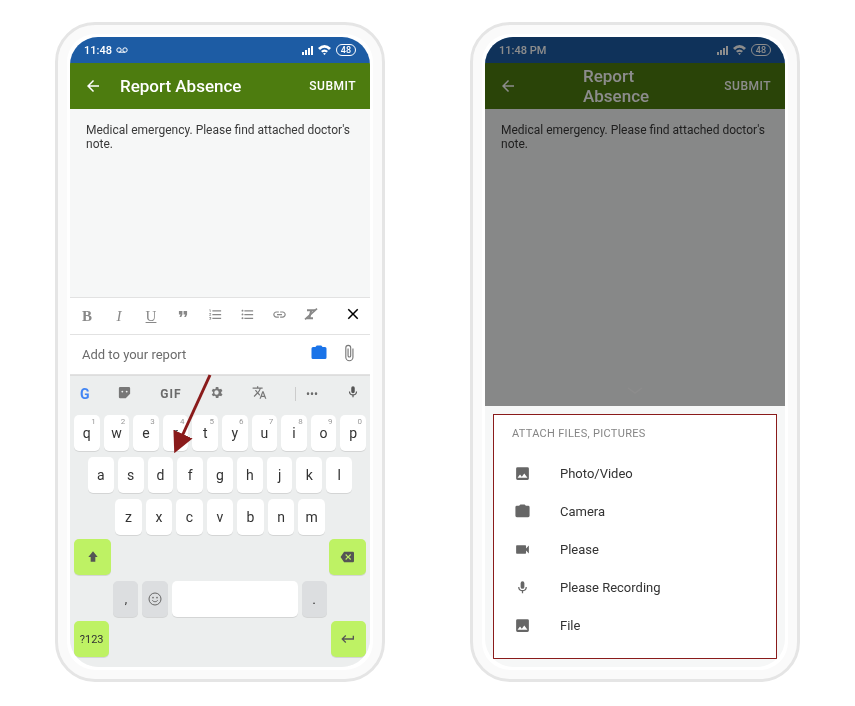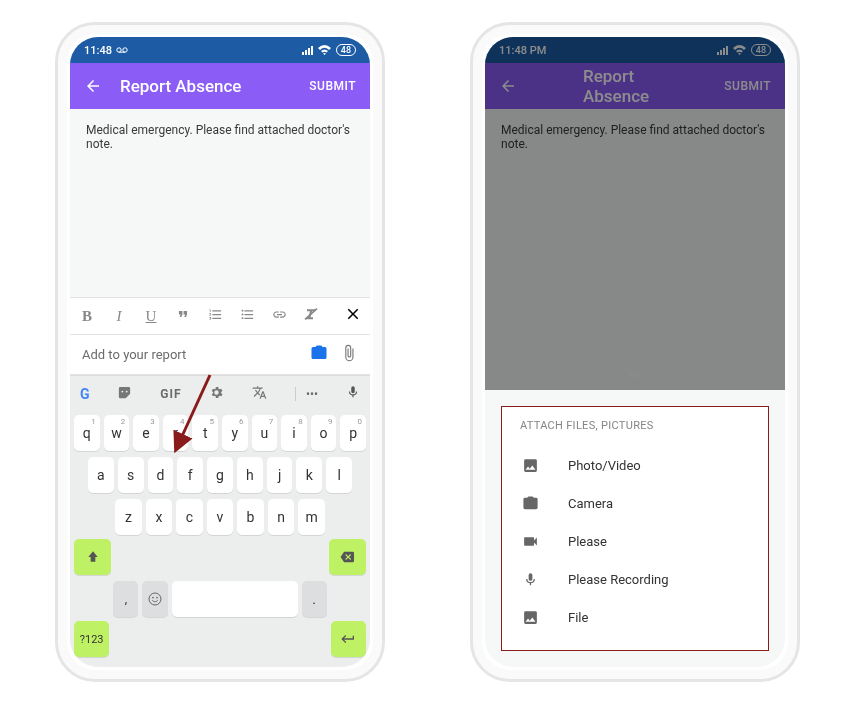--- a/index.html
+++ b/index.html
@@ -46,21 +46,21 @@
     display: flex;
     align-items: center;
     justify-content: space-between;
     padding: 0 14px;
     font-size: 11px;
     font-weight: 500;
   }
   .status-icons { display: flex; gap: 5px; align-items: center; }
   .appbar {
     height: 46px;
-    background: #8b5cf6;
+    background: #4d7c0f;
     color: #fff;
     display: flex;
     align-items: center;
     padding: 0 14px;
   }
   .back-arrow { width: 22px; margin-right: 14px; display:flex; align-items:center; }
   .appbar-title { font-size: 17px; font-weight: 500; flex: 1; }
   .submit-btn { font-size: 12px; font-weight: 500; letter-spacing: 0.5px; }
   .content {
     flex: 1;
@@ -140,21 +140,21 @@
   
   .dim-overlay { position:absolute; inset:0; background: rgba(0,0,0,0.45); }
   .phone-right .statusbar,
   .phone-right .appbar { position:relative;gap:48px; }
   .phone-right .note-area { position:relative; flex:1; padding:14px 16px; font-size:12px; color:#3a3a3a; }
   .chevron-down-area { height:30px; display:flex; align-items:center; justify-content:center; color:#fff; position:relative; }
   .attach-sheet {
     background:#fff;
     padding: 12px 8px 14px 18px;
     border: 1.5px solid #8a1b1b;
-    margin: 16px;
+    margin: 8px;
   }
   .attach-header { font-size:11px; color:#858585; letter-spacing:0.3px; margin-bottom:14px; }
   .attach-item { display:flex; align-items:center; gap:28px; height:38px; font-size:13px; color:#333; }
   .attach-item .aicon { width:20px; color:#666; display:flex; justify-content:center; }
   
   .red-arrow {
     position:absolute;
     left: 112px; top: 345px;
     pointer-events:none;
   }

